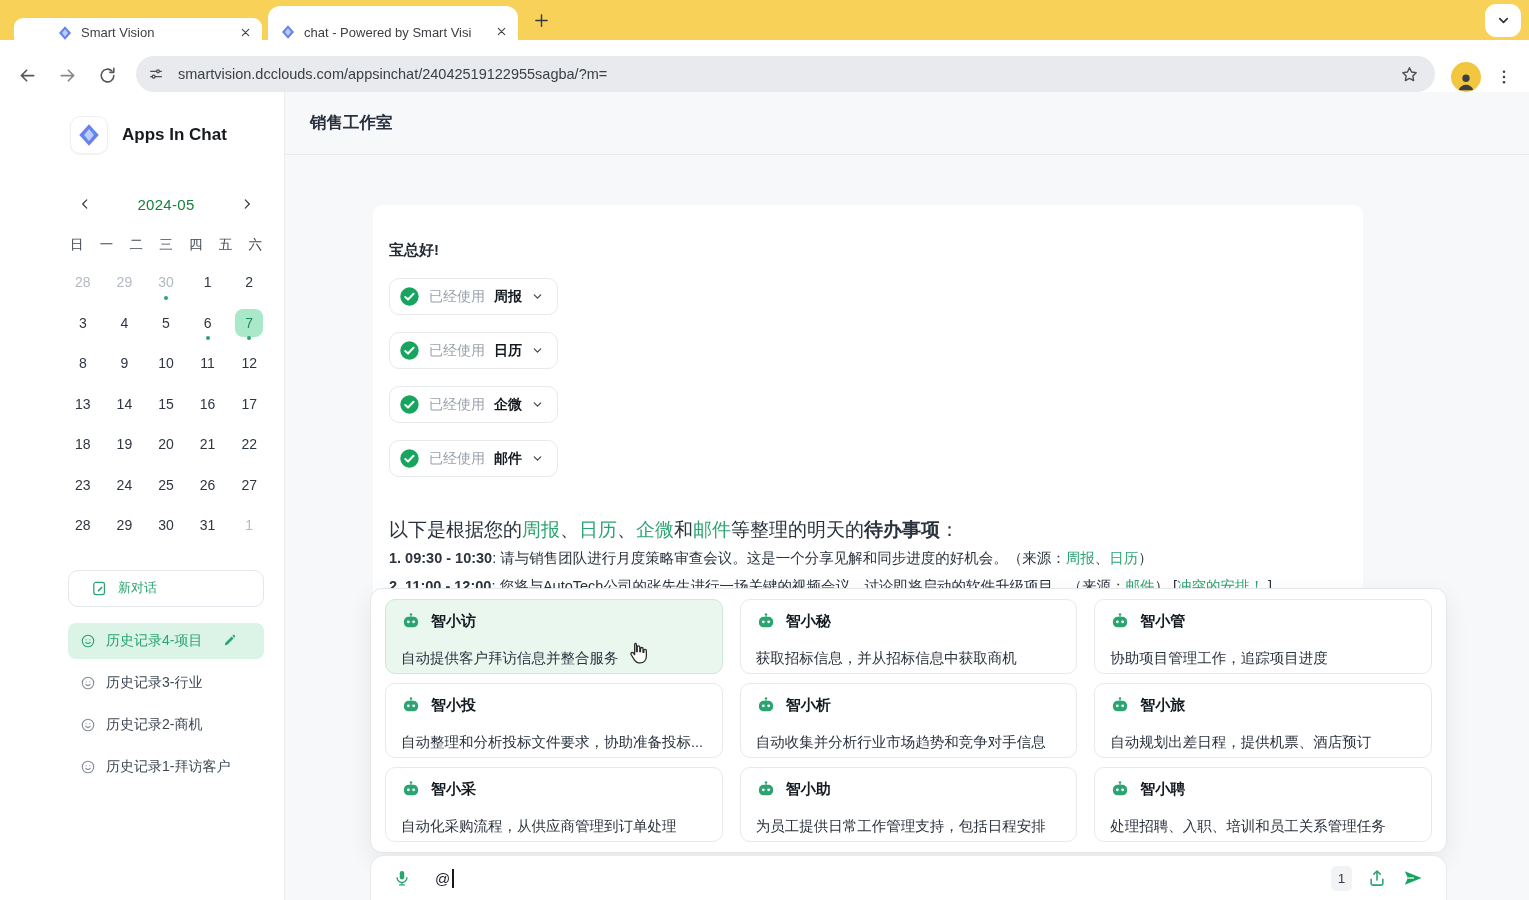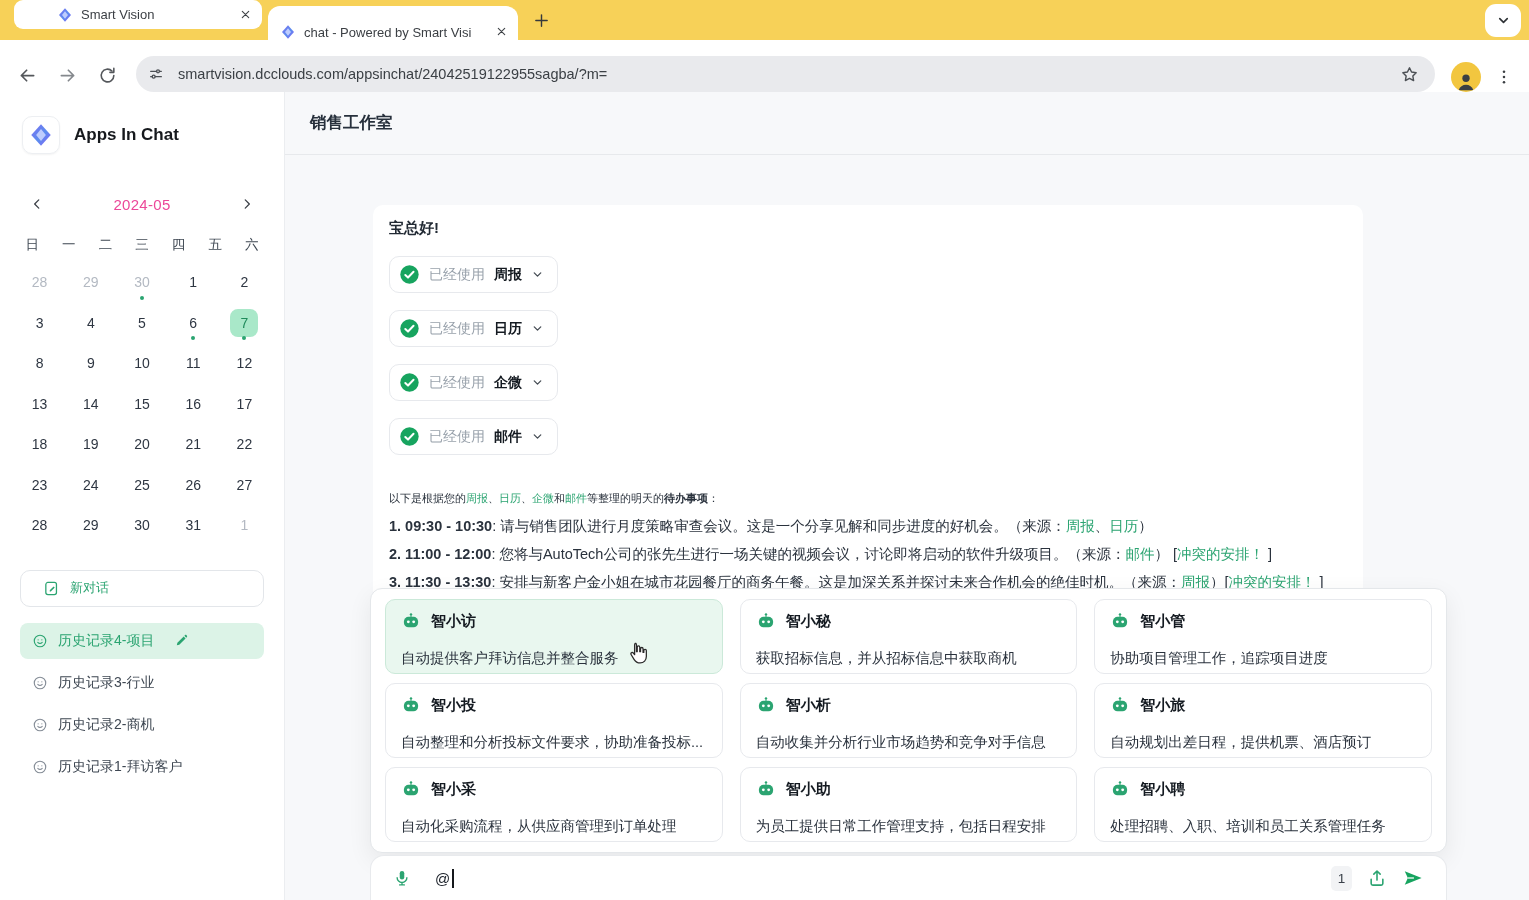--- a/index.html
+++ b/index.html
@@ -3,49 +3,49 @@
 <meta charset="utf-8">
 <style>
   * { margin:0; padding:0; box-sizing:border-box; }
   html,body { width:1529px; height:900px; overflow:hidden; }
   body { font-family:"Liberation Sans","DejaVu Sans",sans-serif; background:#F7F8FA; color:#2A323D; }
   .stage { position:relative; width:1529px; height:900px; }
 
   
   .tabstrip { position:absolute; left:0; top:0; width:100%; height:40px; background:#F7D158; }
   .tab { position:absolute; display:flex; align-items:center; gap:8px; padding:0 8px 0 12px; background:#fff; overflow:hidden; }
-  .tab-inactive { left:14px; top:0; width:248px; height:29px; border-radius:9px;padding-left:43px; }
+  .tab-inactive { left:14px; top:18px; width:248px; height:29px; border-radius:9px;padding-left:43px; }
   .tab-active { left:268px; top:6px; width:250px; height:34px; border-radius:12px 12px 0 0;align-items:flex-end; }
   .tab-title { flex:1; font-size:13px; color:#3B3F44; white-space:nowrap; overflow:hidden; }
   .tab-close { width:18px; height:18px; border-radius:50%; display:flex; align-items:center; justify-content:center; flex:none; cursor:pointer; }
   .favicon { width:16px; height:16px; flex:none; }
   .newtab-btn { position:absolute; left:528px; top:7px; width:27px; height:27px; border-radius:50%; display:flex; align-items:center; justify-content:center; }
   .tabsearch-btn { position:absolute; right:8px; top:4px; width:36px; height:33px; background:#fff; border-radius:11px; display:flex; align-items:center; justify-content:center; }
 
   .toolbar { position:absolute; left:0; top:40px; width:100%; height:52px; background:#fff; display:flex; align-items:flex-end; }
   .nav-ic { width:34px; height:34px; border-radius:50%; display:flex; align-items:center; justify-content:center; margin-left:6px; flex:none; }
   .urlbar { margin-left:12px; flex:1; height:36px; background:#E9EAED; border-radius:18px; display:flex; align-items:center; padding:0 14px 0 6px; gap:8px; }
   .tune-chip { width:28px; height:28px; border-radius:50%; display:flex; align-items:center; justify-content:center; flex:none; }
   .url-text { flex:1; font-size:14.5px; color:#3B4045; white-space:nowrap; overflow:hidden; }
   .star-btn { width:24px; height:24px; display:flex; align-items:center; justify-content:center; flex:none; }
   .avatar { width:30px; height:30px; border-radius:50%; background:#F2C63F; display:flex; align-items:flex-end; justify-content:center; overflow:hidden; margin-left:16px; flex:none; }
   .menu-dots { width:30px; height:30px; display:flex; align-items:center; justify-content:center; margin:0 10px 0 8px; flex:none; }
 
   
   .app { position:absolute; top:92px; left:0; right:0; bottom:0; display:flex; }
 
-  .sidebar { width:285px; flex:none; background:#fff; border-right:1px solid #EBEDF0; }
+  .sidebar { width:285px; flex:none; background:#fff; border-right:1px solid #EBEDF0;padding-left:48px; }
   .brand { display:flex; align-items:center; gap:14px; padding:24px 0 0 22px; }
   .brand-box { width:38px; height:38px; border:1px solid #EDEFF2; border-radius:10px; display:flex; align-items:center; justify-content:center; box-shadow:0 1px 2px rgba(0,0,0,.05); }
   .brand-title { font-size:17px; font-weight:700; color:#16191D; }
 
   .calendar { margin:38px 14px 0; }
   .cal-nav { display:flex; align-items:center; justify-content:space-between; padding:0 10px; }
   .cal-arrow { width:26px; height:24px; display:flex; align-items:center; justify-content:center; cursor:pointer; }
-  .cal-month { font-size:15px; color:#ec4899; letter-spacing:.3px; }
+  .cal-month { font-size:15px; color:#15803d; letter-spacing:.3px; }
   .cal-weekdays { display:grid; grid-template-columns:repeat(7,1fr); margin-top:16px; }
   .cal-wd { text-align:center; font-size:13.5px; color:#3E4752; height:26px; line-height:26px; }
   .cal-grid { display:grid; grid-template-columns:repeat(5,1fr); margin-top:4px; }
   .cal-cell { position:relative; height:40.5px; display:flex; align-items:center; justify-content:center; cursor:pointer; }
   .cal-num { width:28px; height:28px; line-height:28px; text-align:center; border-radius:8px; font-size:14px; color:#2E3642; }
   .cal-cell.muted .cal-num { color:#B3B9C2; }
   .cal-cell.selected .cal-num { background:#A9E8C9; color:#1F8A5B; }
   .cal-dot { display:none; position:absolute; bottom:3px; left:50%; transform:translateX(-50%); width:4px; height:4px; border-radius:50%; background:#2BA471; }
   .cal-cell.dot .cal-dot { display:block; }
 
@@ -58,26 +58,26 @@
   .hist-item.active .hist-icon { color:#2BA471; }
   .hist-edit { display:none; margin-left:10px; }
   .hist-item.active .hist-edit { display:inline-flex; }
 
   .main { flex:1; position:relative; background:#F7F8FA; overflow:hidden; }
   .main-header { height:63px; display:flex; align-items:center; padding-left:25px; border-bottom:1px solid #E7E9EC; }
   .main-title { font-size:16.5px; font-weight:700; color:#27303C; }
   .content { position:absolute; top:63px; left:0; right:0; bottom:0; }
 
   .msg-card { position:absolute; left:88px; top:50px; width:990px; height:430px; background:#fff; border-radius:10px; padding:14px 16px; }
-  .greeting { font-size:15px; font-weight:700; color:#222A34; margin-top:0; }
+  .greeting { font-size:15px; font-weight:700; color:#222A34; margin-top:22px; }
   .tools { display:flex; flex-direction:column; align-items:flex-start; gap:17px; margin-top:18px; }
   .tool-btn { display:inline-flex; align-items:center; gap:9px; height:37px; padding:0 13px 0 9px; border:1px solid #E7E9ED; border-radius:10px; background:#fff; font-size:14px; cursor:pointer; font-family:inherit; }
   .tool-prefix { color:#98A1AB; }
   .tool-name { color:#141A21; font-weight:700; }
-  .summary { margin-top:29px; font-size:11px; line-height:28px; color:#2A323D; }
+  .summary { margin-top:39px; font-size:19px; line-height:28px; color:#2A323D; }
   .todo { font-size:14.5px; line-height:28px; color:#2A323D; white-space:nowrap; }
   .green { color:#2BA471; }
   .b { font-weight:700; }
 
   .agent-panel { position:absolute; left:85px; top:433px; width:1077px; height:265px; background:#fff; border:1px solid #E4E7EA; border-radius:12px; box-shadow:0 8px 24px rgba(0,0,0,.07); padding:10px 14px; z-index:5; }
   .agent-grid { display:grid; grid-template-columns:repeat(3,1fr); gap:9px 17px; height:100%; }
   .agent-card { border:1px solid #E7E9ED; border-radius:10px; padding:11px 15px; background:#fff; overflow:hidden; cursor:pointer; }
   .agent-card.highlighted { background:#E9F7EF; border-color:#CBE9D9; }
   .agent-head { display:flex; align-items:center; gap:10px; }
   .agent-name { font-size:15px; font-weight:700; color:#141A21; }

